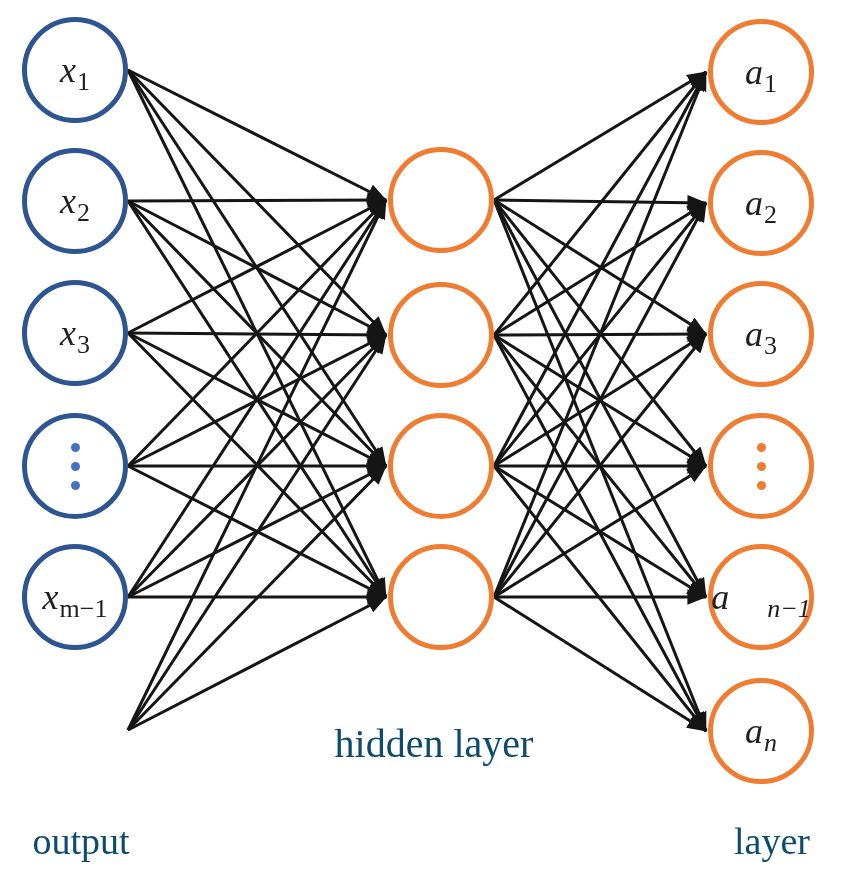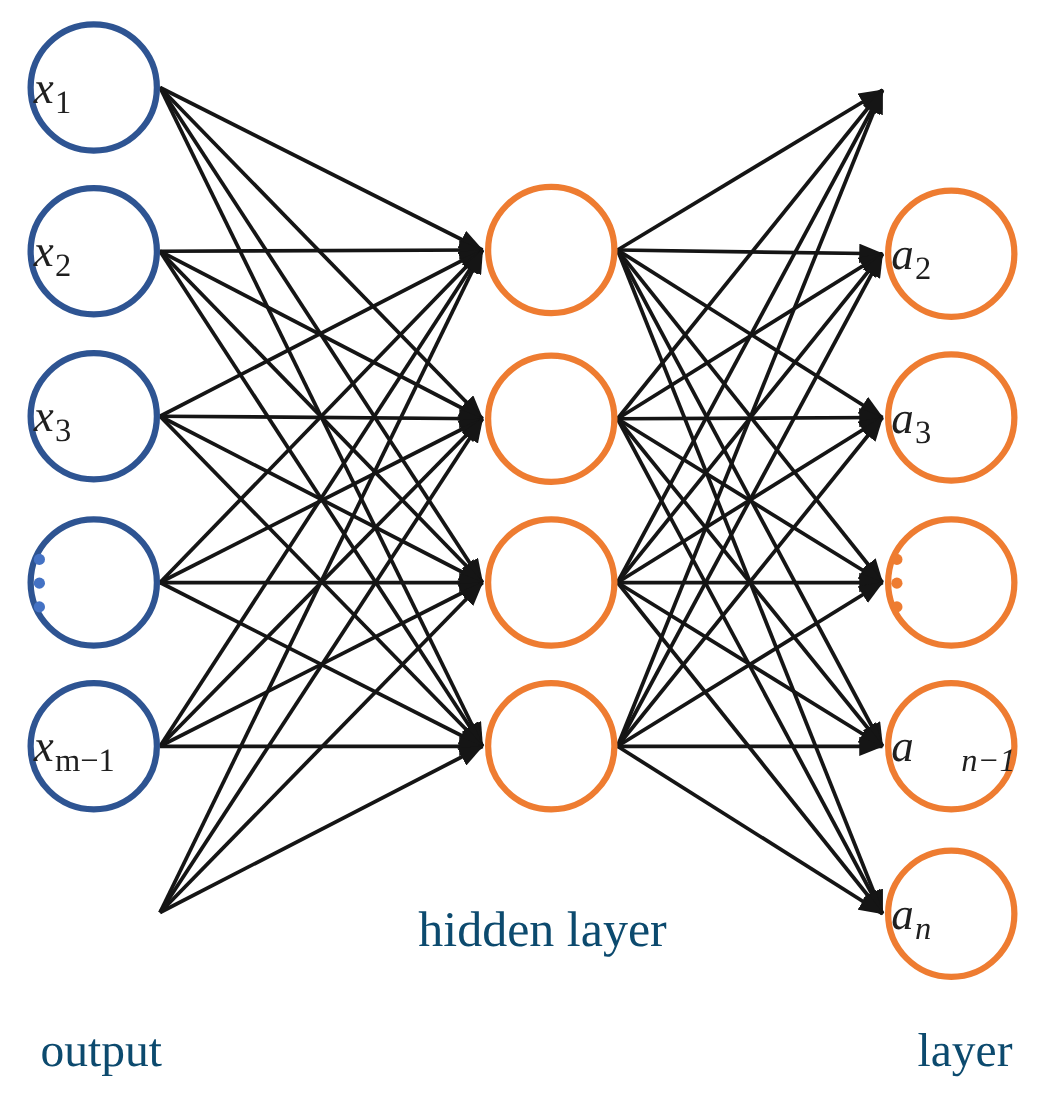--- a/index.html
+++ b/index.html
@@ -29,21 +29,21 @@
   .node {
     position: absolute;
     width: 106px;
     height: 106px;
     box-sizing: border-box;
     border: 5px solid #000;
     border-radius: 50%;
     background: #ffffff;
     display: flex;
     align-items: center;
-    justify-content: flex-start;
+    justify-content: center;
   }
   .nlabel {
     font-family: "Liberation Serif", serif;
     font-size: 36px;
     color: #1f1f1f;
     line-height: 1;
     white-space: nowrap;
   }
   .nlabel i {
     font-style: italic;
@@ -160,20 +160,23 @@
         <span class="dot" style="background: rgb(68, 114, 196);"></span>
       </div>
     </div>
     <div class="node" style="left: 22px; top: 544px; border-color: rgb(46, 84, 146);">
       <span class="nlabel"><i>x</i><sub style="">m−1</sub></span>
     </div>
     <div class="node" style="left: 388px; top: 147px; border-color: rgb(238, 124, 49);"></div>
     <div class="node" style="left: 388px; top: 282px; border-color: rgb(238, 124, 49);"></div>
     <div class="node" style="left: 388px; top: 413px; border-color: rgb(238, 124, 49);"></div>
     <div class="node" style="left: 388px; top: 544px; border-color: rgb(238, 124, 49);"></div>
+    <div class="node" style="left: 708px; top: 19px; border-color: rgb(238, 124, 49);">
+      <span class="nlabel"><i>a</i><sub>1</sub></span>
+    </div>
     <div class="node" style="left: 708px; top: 150px; border-color: rgb(238, 124, 49);">
       <span class="nlabel"><i>a</i><sub>2</sub></span>
     </div>
     <div class="node" style="left: 708px; top: 281px; border-color: rgb(238, 124, 49);">
       <span class="nlabel"><i>a</i><sub>3</sub></span>
     </div>
     <div class="node" style="left: 708px; top: 413px; border-color: rgb(238, 124, 49);">
       <div class="dots">
         <span class="dot" style="background: rgb(238, 124, 49);"></span>
         <span class="dot" style="background: rgb(238, 124, 49);"></span>

